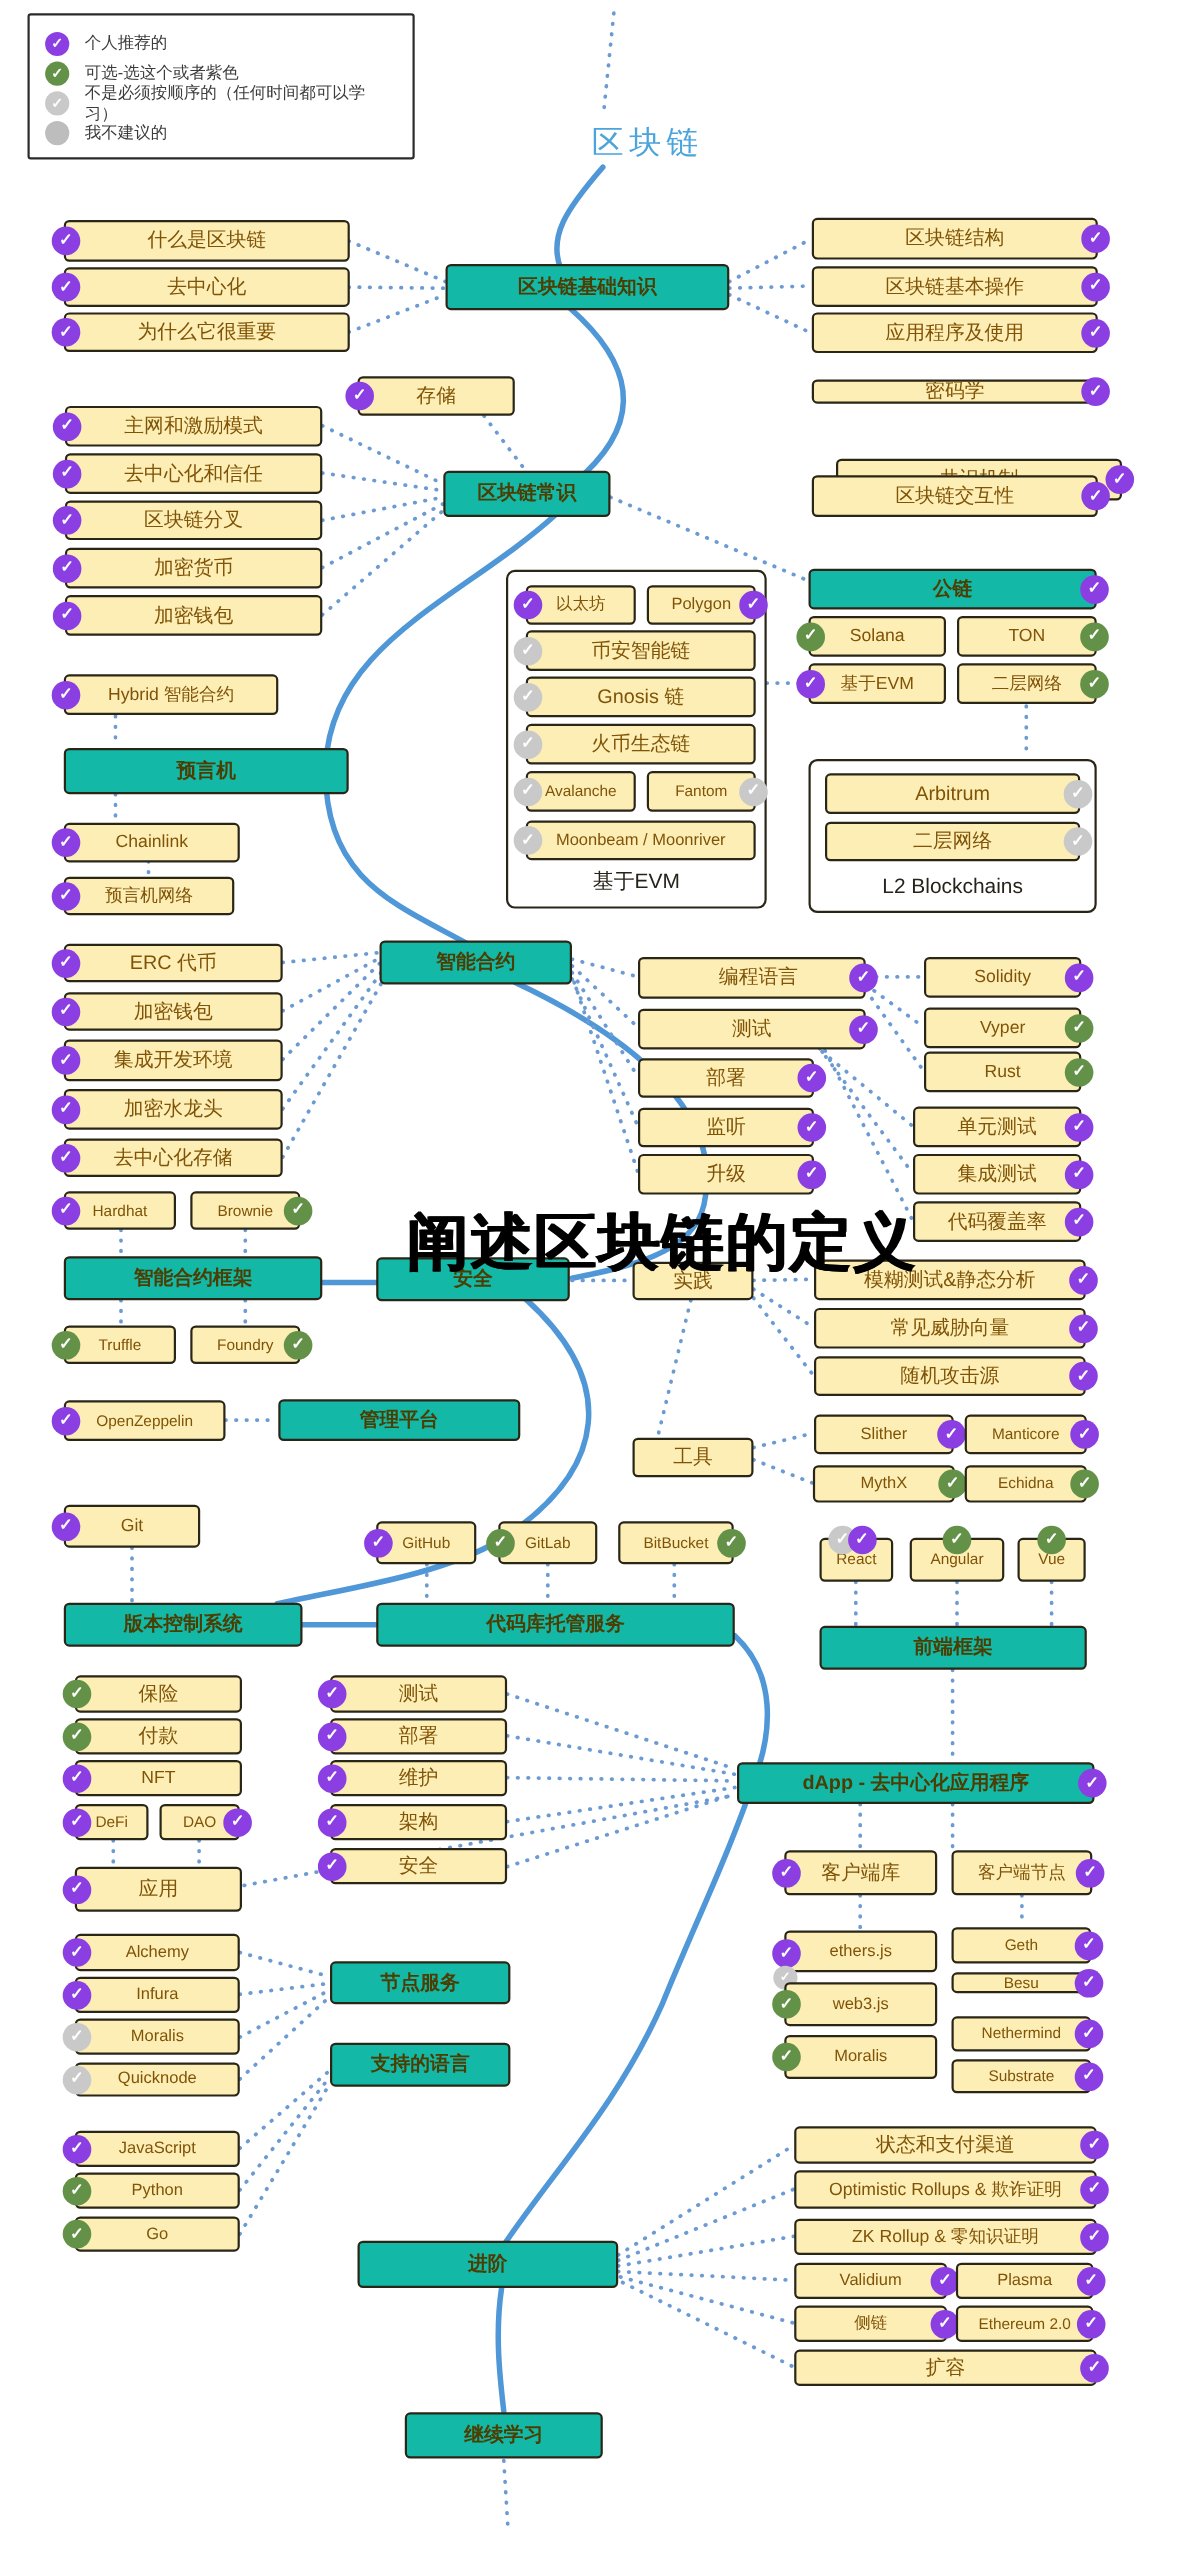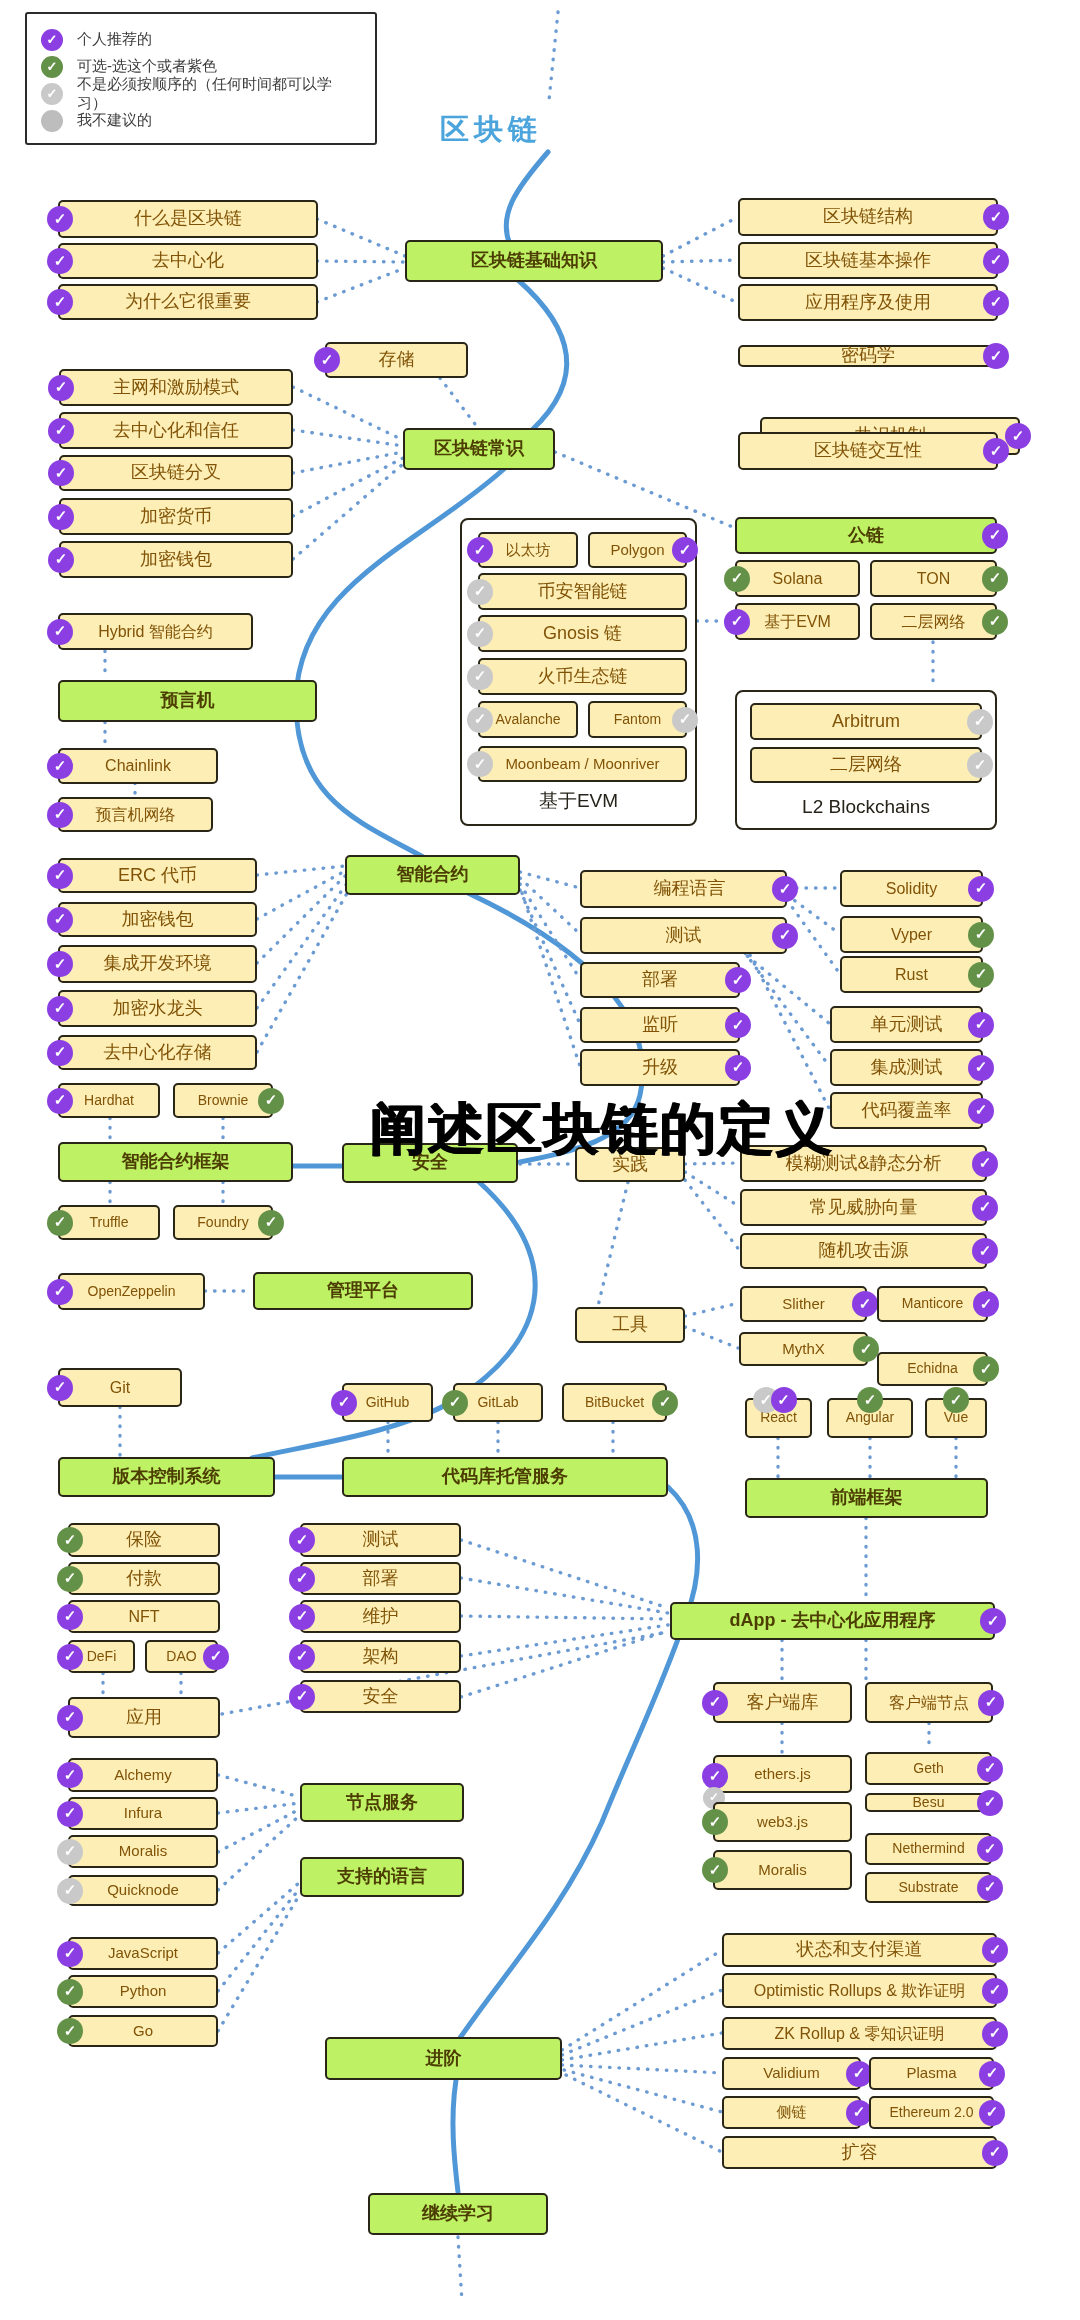--- a/index.html
+++ b/index.html
@@ -4,21 +4,21 @@
 <style>
   html,body{margin:0;padding:0;background:#fff;}
   .scene{position:relative;width:1080px;height:2320px;background:#ffffff;overflow:hidden;
          font-family:"Liberation Sans",sans-serif;}
   svg.edges{position:absolute;left:0;top:0;z-index:1;}
   .dot{stroke:#6b9bd2;stroke-width:3.4;stroke-dasharray:0.5 9;stroke-linecap:round;fill:none;}
   .flow{stroke:#4f97d7;stroke-width:5;fill:none;stroke-linecap:round;}
   .node{position:absolute;z-index:3;display:flex;align-items:center;justify-content:center;
         border:2.5px solid #2a2617;border-radius:5px;background:#fceeb5;color:#815307;
         text-align:center;box-sizing:border-box;padding:2px 8px;line-height:1.1;}
-  .node.b{background:#bef264;color:#4c3d02;font-weight:bold;}
+  .node.b{background:#14b8a6;color:#4c3d02;font-weight:bold;}
   .cbox{position:absolute;z-index:2;border:2.5px solid #2a2617;border-radius:8px;background:#fff;box-sizing:border-box;}
   .clabel{position:absolute;width:100%;text-align:center;bottom:10px;color:#26231a;font-size:19px;}
   .badge{position:absolute;width:26px;height:26px;border-radius:50%;display:flex;align-items:center;
          justify-content:center;font-weight:bold;font-size:15px;color:#fff;z-index:4;}
   .c-purple{background:#8b3fe3;}
   .c-green{background:#649148;}
   .c-gray{background:#c9c9c9;}
   .c-none{background:#bdbdbd;}
   .b-l{left:-13px;top:50%;transform:translateY(-50%);}
   .b-r{right:-13px;top:50%;transform:translateY(-50%);}
@@ -26,22 +26,22 @@
   .b-ta{left:30%;top:-13px;transform:translateX(-50%);}
   .b-tb{left:58%;top:-13px;transform:translateX(-50%);}
   .b-la{left:-13px;top:6px;}
   .b-lb{left:-12px;top:30px;width:22px;height:22px;font-size:12px;}
   .legend{position:absolute;left:25px;top:12px;width:352px;height:133px;border:2px solid #2b2b2b;
           border-radius:3px;background:#fff;z-index:5;box-sizing:border-box;padding:12px 14px;}
   .legend-row{display:flex;align-items:center;gap:14px;height:27px;}
   .legend-ic{width:22px;height:22px;border-radius:50%;display:flex;align-items:center;justify-content:center;
              color:#fff;font-size:13px;font-weight:bold;flex:0 0 auto;}
   .legend-tx{font-size:15px;color:#3c3c3c;}
-  .page-title{position:absolute;left:440px;top:110px;width:200px;text-align:left;z-index:5;
-              font-size:29px;font-weight:bold;color:#4ba5dc;letter-spacing:5px;}
+  .page-title{position:absolute;left:440px;top:110px;width:200px;text-align:right;z-index:5;
+              font-size:29px;font-weight:normal;color:#4ba5dc;letter-spacing:5px;}
   .overlay-text{position:absolute;left:370px;top:1092px;z-index:6;font-size:56px;font-weight:900;
                 color:#000;letter-spacing:2px;text-shadow:1px 0 #000,-1px 0 #000;white-space:nowrap;}
 </style>
 </head>
 <body>
 
 <div class="scene">
   <svg class="edges" id="edges" width="1080" height="2320">
       <path d="M548,152 C515,190 498,215 510,245" class="flow"></path>
       <path d="M518,280 C575,330 585,380 532,430" class="flow"></path>
@@ -422,21 +422,21 @@
       <span class="badge b-r c-purple">✓</span>
     </div>
     <div class="node" style="left: 877px; top: 1286px; width: 111px; height: 36px; font-size: 14px;">
       <span>Manticore</span>
       <span class="badge b-r c-purple">✓</span>
     </div>
     <div class="node" style="left: 739px; top: 1332px; width: 129px; height: 34px; font-size: 15px;">
       <span>MythX</span>
       <span class="badge b-r c-green">✓</span>
     </div>
-    <div class="node" style="left: 877px; top: 1332px; width: 111px; height: 34px; font-size: 14px; margin-top: 20px;">
+    <div class="node" style="left: 877px; top: 1332px; width: 111px; height: 34px; font-size: 14px;">
       <span>Echidna</span>
       <span class="badge b-r c-green">✓</span>
     </div>
     <div class="node" style="left: 58px; top: 1368px; width: 124px; height: 39px; font-size: 16px;">
       <span>Git</span>
       <span class="badge b-l c-purple">✓</span>
     </div>
     <div class="node b" style="left: 58px; top: 1457px; width: 217px; height: 40px; font-size: 18px;">
       <span>版本控制系统</span>
     </div>

